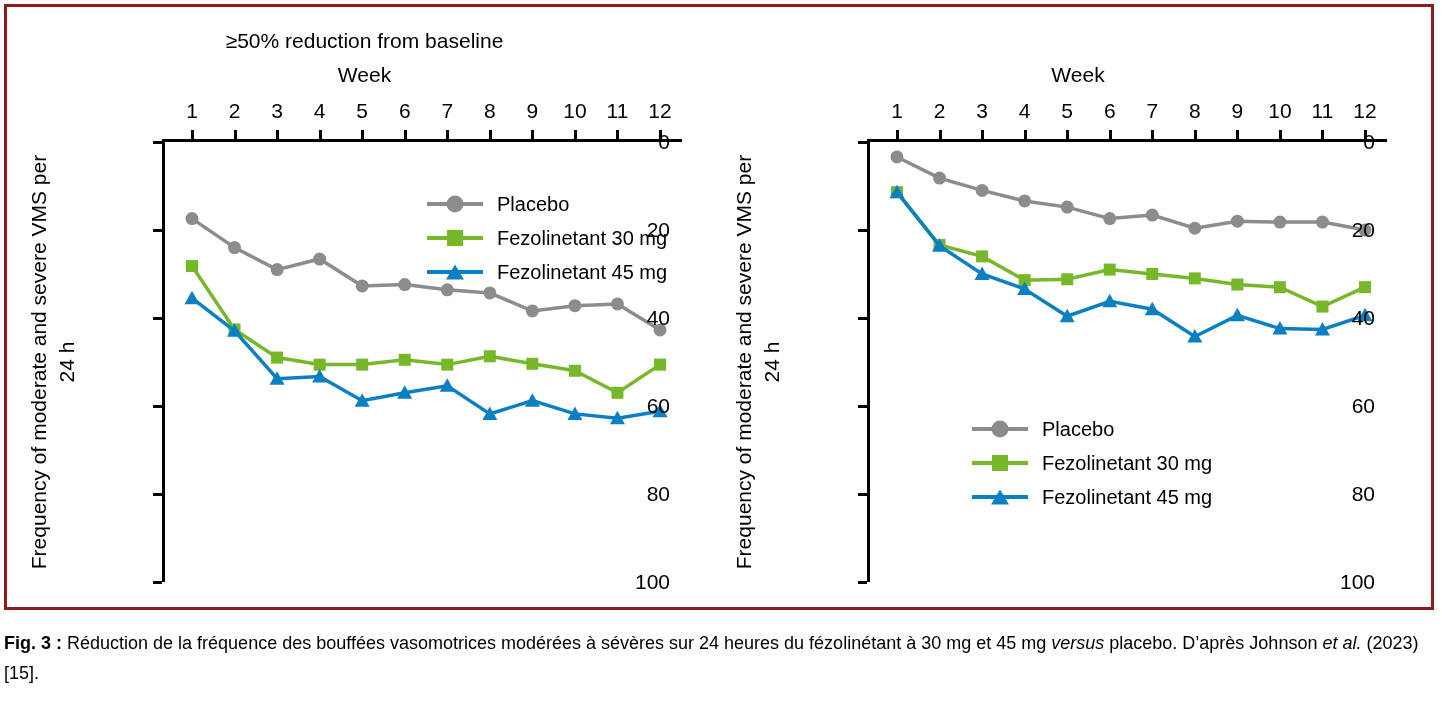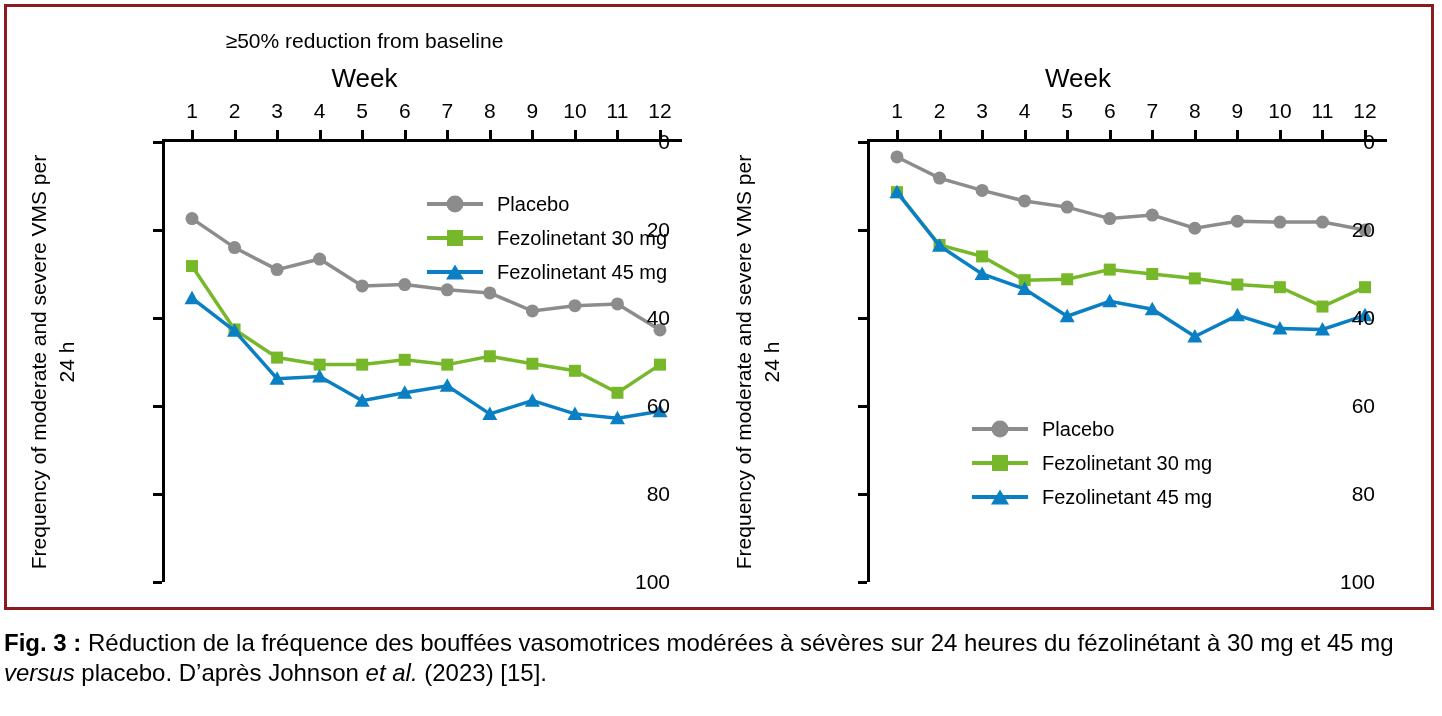--- a/index.html
+++ b/index.html
@@ -49,21 +49,21 @@
     text-align: center;
     font-size: 21px;
     letter-spacing: 0px;
   }
   .panel-subtitle {
     position: absolute;
     top: 56px;
     left: 0;
     width: 100%;
     text-align: center;
-    font-size: 26px;
+    font-size: 21px;
   }
 
   
   .plot {
     position: absolute;
     left: 155px;
     top: 135px;
     width: 520px;
     height: 440px;
   }
@@ -158,21 +158,21 @@
     width: 0; height: 0;
     border-left: 9px solid transparent;
     border-right: 9px solid transparent;
   }
 
   .caption {
     position: absolute;
     left: 4px;
     top: 628px;
     width: 1430px;
-    font-size: 24px;
+    font-size: 18px;
     line-height: 30px;
   }
   .caption b { font-weight: bold; }
   .caption i { font-style: italic; }
 </style>
 </head>
 <body>
 
 <div id="root">
 

